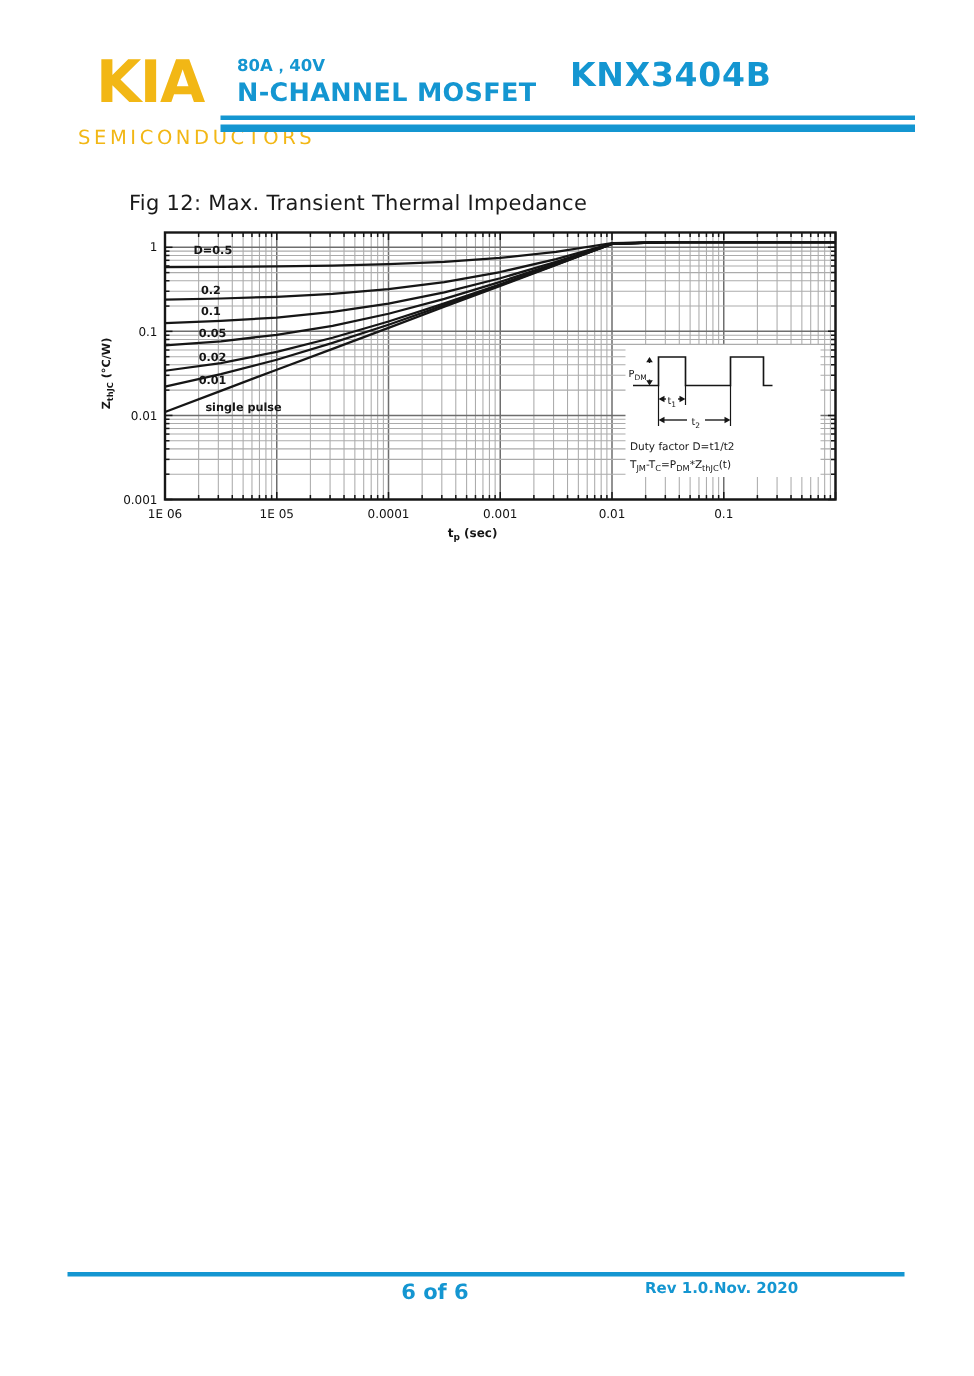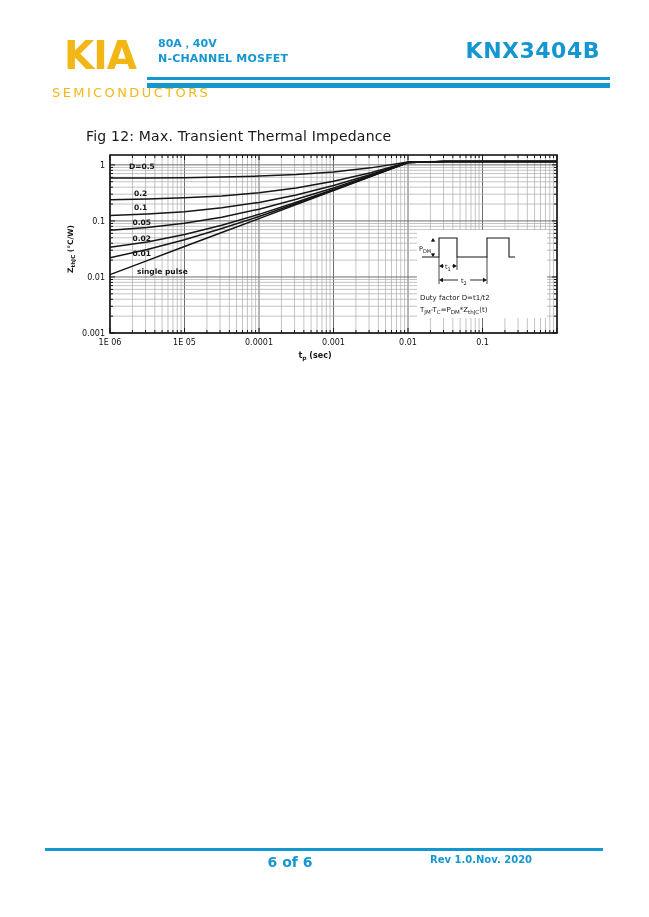--- a/index.html
+++ b/index.html
@@ -5,22 +5,22 @@
   html,body{margin:0;padding:0;background:#fff;}
   .page{
     position:relative;width:649px;height:917px;background:#ffffff;
     font-family:"DejaVu Sans","Liberation Sans",sans-serif;overflow:hidden;padding-left:31px;
   }
   .abs{position:absolute;}
   
   .logo{left:64px;top:33px;font-size:39px;font-weight:bold;letter-spacing:-1px;color:var(--brand);}
   .logo-sub{left:52px;top:85px;font-size:13px;font-weight:normal;letter-spacing:2.4px;color:var(--brand);}
   .rating{left:158px;top:36px;font-size:11px;font-weight:bold;color:var(--accent);}
-  .devtype{left:158px;top:52px;font-size:11px;font-weight:bold;color:var(--accent);letter-spacing:.2px;}
-  .partno{left:380px;top:38px;width:220px;text-align:right;font-size:22px;font-weight:600;color:var(--accent);letter-spacing:.5px;}
+  .devtype{left:158px;top:52px;font-size:17px;font-weight:bold;color:var(--accent);letter-spacing:.2px;}
+  .partno{left:380px;top:38px;width:220px;text-align:left;font-size:22px;font-weight:600;color:var(--accent);letter-spacing:.5px;}
   .hline1{left:147px;top:77px;width:463px;height:2.5px;background:var(--accent);}
   .hline2{left:147px;top:83px;width:463px;height:5px;background:var(--accent);}
   
   .figtitle{left:86px;top:128px;font-size:14px;font-weight:500;color:#1a1a1a;letter-spacing:.2px;}
   .chart-svg{left:0;top:0;}
   
   .fline{left:45px;top:848px;width:558px;height:2.5px;background:var(--accent);}
   .fpage{left:240px;top:854px;width:100px;text-align:center;font-size:14px;font-weight:bold;color:var(--accent);}
   .frev{left:430px;top:854px;width:132px;text-align:left;font-size:10px;font-weight:bold;color:var(--accent);}
 </style>

